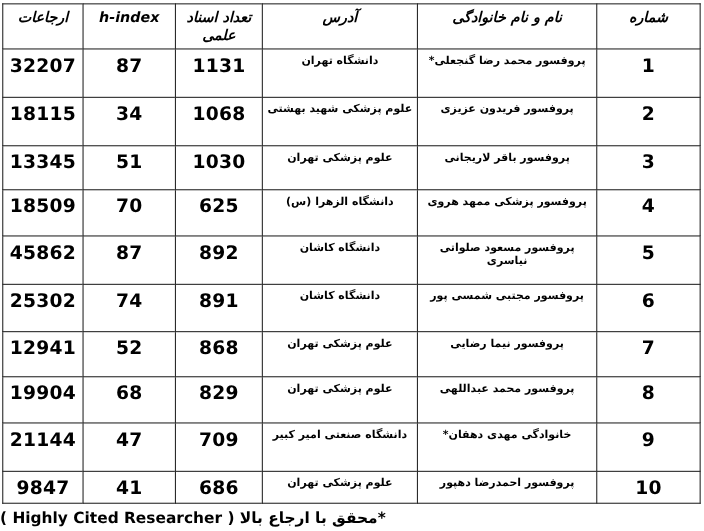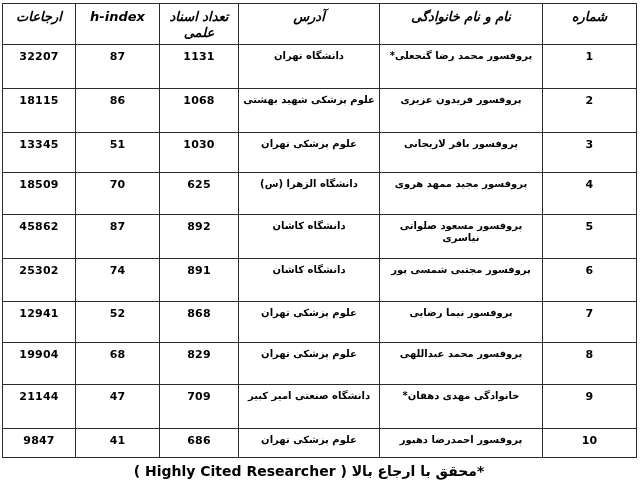--- a/index.html
+++ b/index.html
@@ -50,29 +50,29 @@
   tbody tr:nth-child(3) { height: 40px; }
   tbody tr:nth-child(5) { height: 44px; }
   tbody tr:nth-child(6) { height: 43px; }
   tbody tr:nth-child(7) { height: 41px; }
   tbody tr:nth-child(9) { height: 44px; }
   tbody tr:nth-child(10){ height: 29px; }
 
   th { font-size: 13px; font-style: italic; }
   td { font-size: 10px; }
   td.num {
-    font-size: 11px;
+    font-size: 17px;
     direction: ltr;
     letter-spacing: 0.2px;
   }
   th.latin { direction: ltr; }
   .footnote-wrap {
     width: 640px;
     direction: rtl;
-    text-align: center;
+    text-align: left;
     padding-right: 22px;
     box-sizing: border-box;
     margin-top: 5px;
     font-weight: bold;
     font-size: 14px;
   }
 </style>
 </head>
 <body>
 
@@ -104,34 +104,34 @@
         <td>دانشگاه تهران</td>
         <td class="num">1131</td>
         <td class="num">87</td>
         <td class="num">32207</td>
       </tr>
       <tr>
         <td class="num">2</td>
         <td>پروفسور فریدون عزیزی</td>
         <td>علوم پزشکی شهید بهشتی</td>
         <td class="num">1068</td>
-        <td class="num">86</td>
+        <td class="num">34</td>
         <td class="num">18115</td>
       </tr>
       <tr>
         <td class="num">3</td>
         <td>پروفسور باقر لاریجانی</td>
         <td>علوم پزشکی تهران</td>
         <td class="num">1030</td>
         <td class="num">51</td>
         <td class="num">13345</td>
       </tr>
       <tr>
         <td class="num">4</td>
-        <td>پروفسور مجید ممهد هروی</td>
+        <td>پروفسور پزشکی ممهد هروی</td>
         <td>دانشگاه الزهرا (س)</td>
         <td class="num">625</td>
         <td class="num">70</td>
         <td class="num">18509</td>
       </tr>
       <tr>
         <td class="num">5</td>
         <td>پروفسور مسعود صلواتی نیاسری</td>
         <td>دانشگاه کاشان</td>
         <td class="num">892</td>

